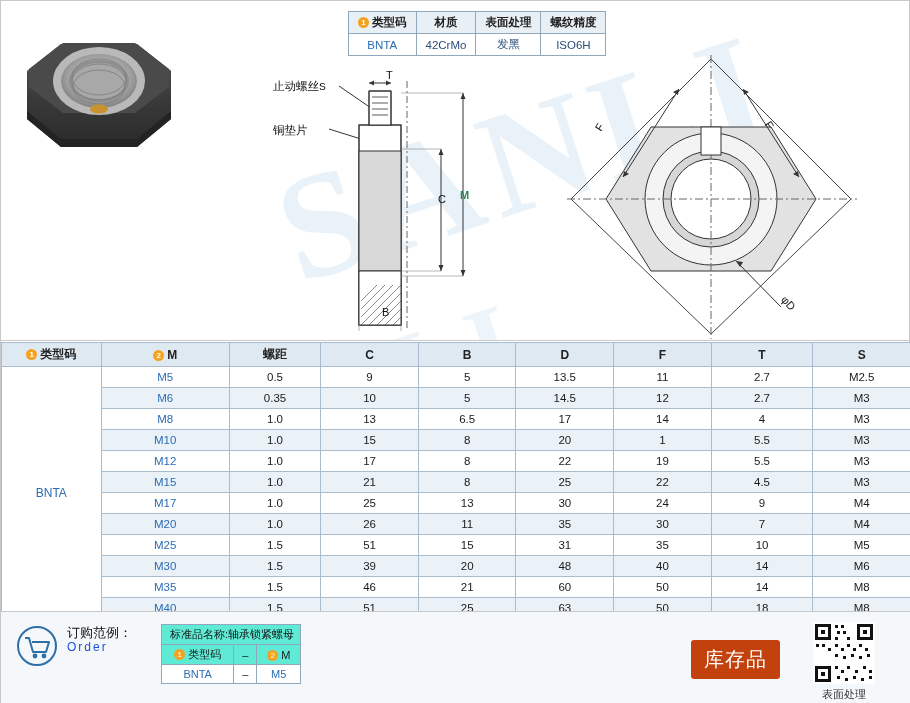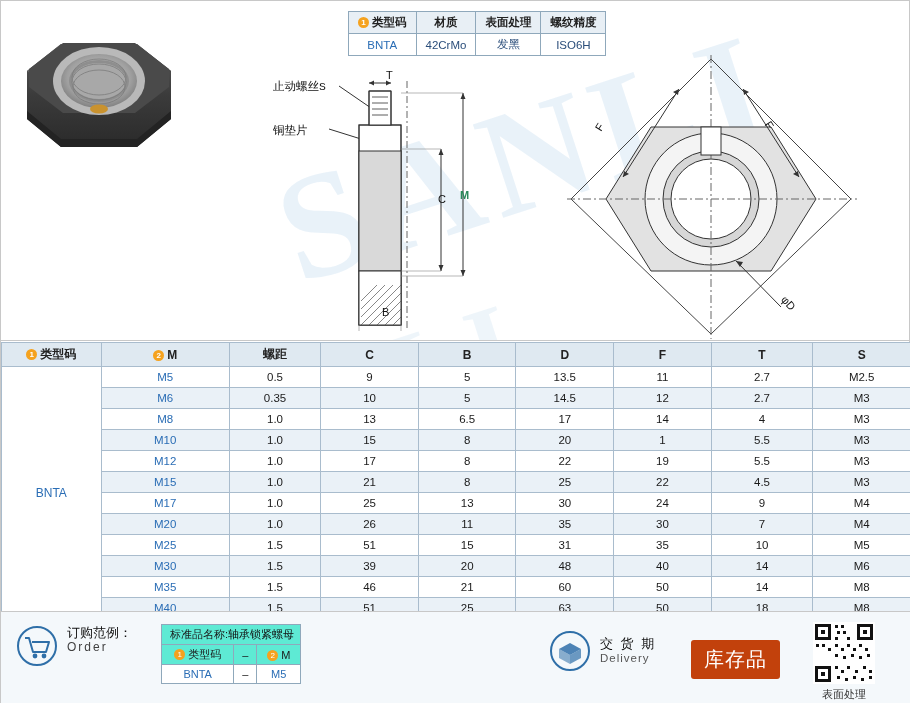--- a/index.html
+++ b/index.html
@@ -124,21 +124,21 @@
     position:absolute; left:0; top:610px; width:910px; height:92px;
     background:#f4f8fb;
     border-top:1px solid #c8c8c8;
   }
   .order-box {
     position:absolute; left:14px; top:14px;
     display:flex; align-items:flex-start; gap:8px;
   }
   .order-text { line-height:1.15; }
   .order-cn { font-size:13px; color:#111; }
-  .order-en { font-size:12px; color:#404040; letter-spacing:2px; }
+  .order-en { font-size:12px; color:#1d4ed8; letter-spacing:2px; }
 
   .ex-table { position:absolute; left:160px; top:12px; border-collapse:collapse; font-size:11px; }
   .ex-table td { border:1px solid #8fa8bb; text-align:center; padding:2px 6px; height:19px; background:#fff;}
   .ex-table td.hdr { background:#5eead4; }
   .ex-table td.val { color:#2a6db5; }
 
   .delivery-box { position:absolute; left:548px; top:18px; display:flex; align-items:center; gap:9px;}
   .del-text{line-height:1.2;}
   .del-cn{font-size:13px;color:#111;letter-spacing:2px;}
   .del-en{font-size:11.5px;color:#555;letter-spacing:1px;}
@@ -503,32 +503,20 @@
         <td class="hdr"><span class="numdot">2</span><span>M</span></td>
       </tr>
       <tr>
         <td class="val">BNTA</td>
         <td>–</td>
         <td class="val">M5</td>
       </tr>
     </tbody>
       </table>
 
-    <div class="delivery-box">
-      <svg width="42" height="42" viewBox="0 0 42 42">
-        <circle cx="21" cy="21" r="19" fill="none" stroke="#2f6fa8" stroke-width="2"></circle>
-        <polygon points="10,19 21,13 32,19 21,25" fill="#2f6fa8" opacity="0.85"></polygon>
-        <polygon points="10,19 10,28 21,34 21,25" fill="#2f6fa8" opacity="0.55"></polygon>
-        <polygon points="32,19 32,28 21,34 21,25" fill="#2f6fa8" opacity="0.7"></polygon>
-      </svg>
-      <div class="del-text">
-        <div class="del-cn">交 货 期</div>
-        <div class="del-en">Delivery</div>
-      </div>
-    </div>
 
     <div class="stock-badge">库存品</div>
 
     <svg class="qr" viewBox="0 0 62 62">
       <rect x="0" y="0" width="62" height="62" fill="#fff"></rect>
       <g fill="#111">
         <rect x="2" y="2" width="16" height="16"></rect>
           <rect x="5" y="5" width="10" height="10" fill="#fff"></rect>
           <rect x="8" y="8" width="4" height="4"></rect>
         <rect x="44" y="2" width="16" height="16"></rect>

